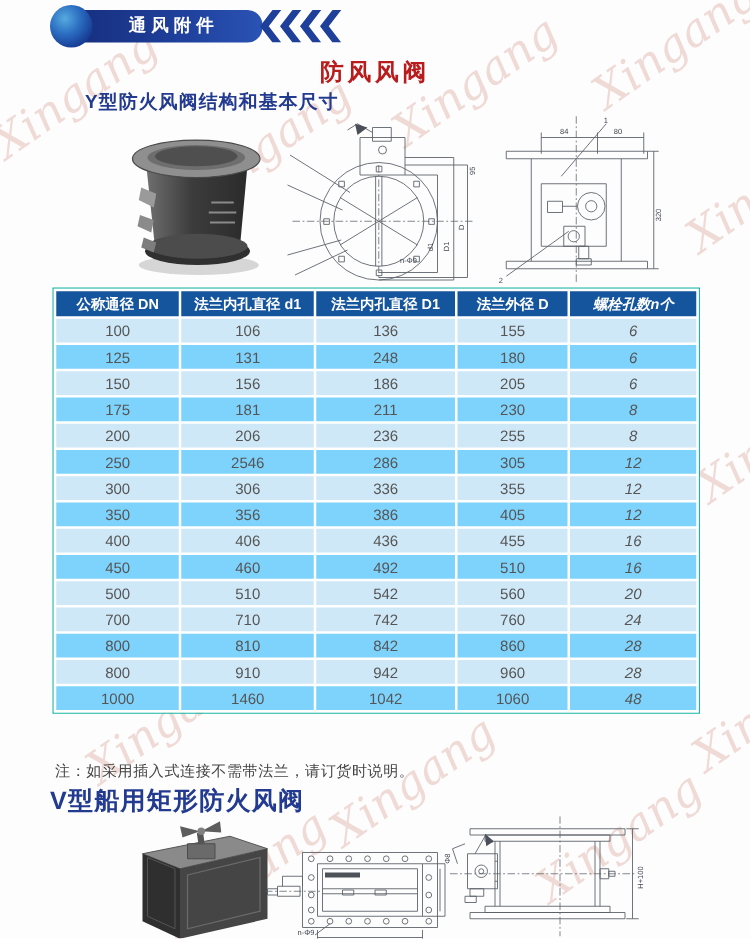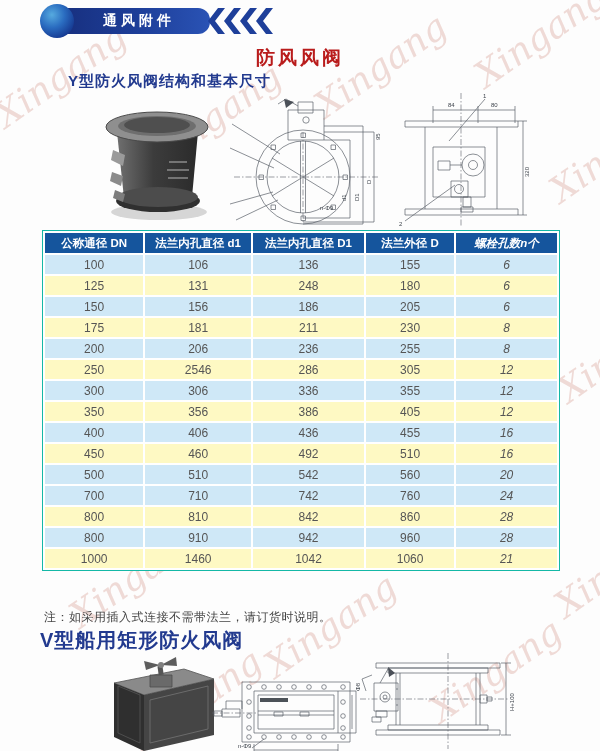--- a/index.html
+++ b/index.html
@@ -36,21 +36,21 @@
   .dim{font-size:6px;fill:#3f454d;font-family:"Liberation Sans",sans-serif;}
 
   
   .tbl-wrap{position:absolute;left:42px;top:230px;width:516px;border:1px solid #14b8a6;
       background:#fff;z-index:2;}
   table{border-collapse:separate;border-spacing:2px;width:100%;background:#fff;}
   th{background:#15559d;color:#fff;font-size:11.5px;font-weight:bold;height:20px;
      text-align:center;white-space:nowrap;padding:0 1px;}
   td{font-size:12px;color:#555;height:19px;text-align:center;padding:0;}
   tr.rb td{background:#cfe8f7;}
-  tr.rg td{background:#fef9c3;}
+  tr.rg td{background:#7dd3fc;}
   th:nth-child(1),td:nth-child(1){width:19.5%;}
   th:nth-child(2),td:nth-child(2){width:21%;}
   th:nth-child(3),td:nth-child(3){width:22%;}
   th:nth-child(4),td:nth-child(4){width:17.5%;}
   th:nth-child(5),td:nth-child(5){width:20%;font-style:italic;}
 
   .note{position:absolute;left:44px;top:609px;font-size:12px;color:#444;z-index:2;letter-spacing:0.5px;}
 </style>
 </head>
 <body>
@@ -301,21 +301,21 @@
             <td>910</td>
             <td>942</td>
             <td>960</td>
             <td>28</td>
           </tr>
           <tr class="rg">
             <td>1000</td>
             <td>1460</td>
             <td>1042</td>
             <td>1060</td>
-            <td>21</td>
+            <td>48</td>
           </tr>
         </tbody>
     </table>
   </div>
 
   <div class="note">注：如采用插入式连接不需带法兰，请订货时说明。</div>
 
   <div class="sec-title" id="sec2">V型船用矩形防火风阀</div>
 
   <svg class="fig draw" style="left:92px;top:653px" width="140" height="98" viewBox="0 0 140 98">

